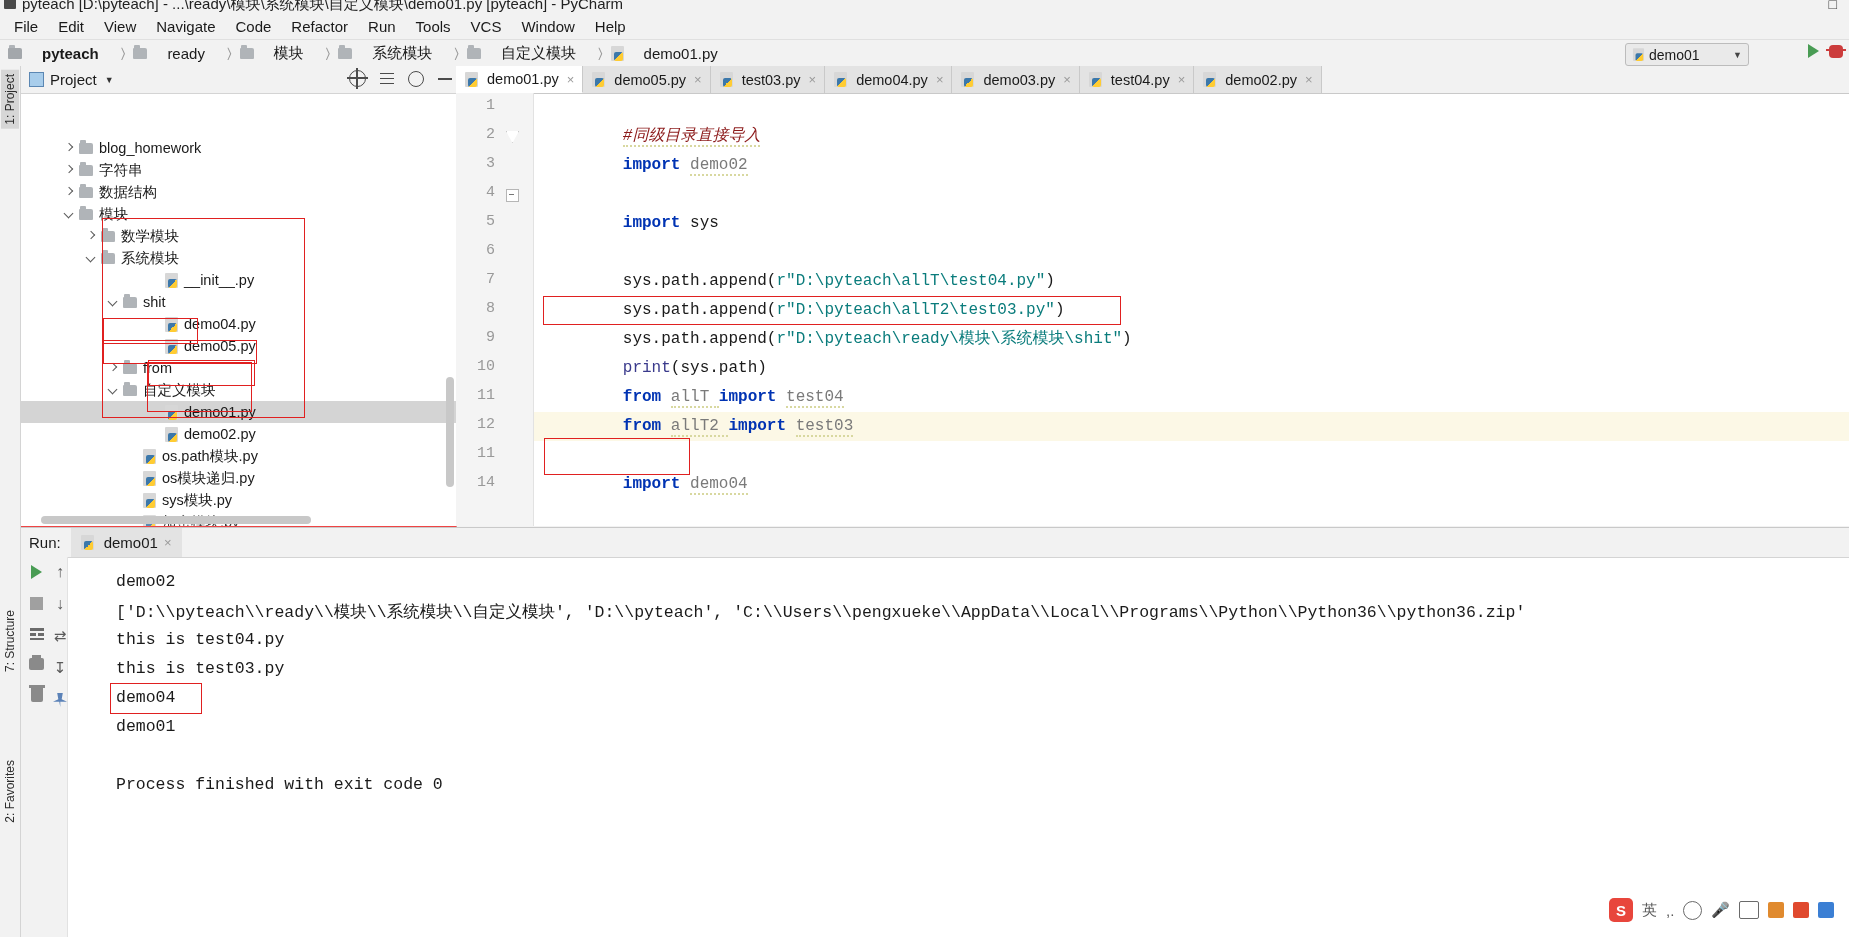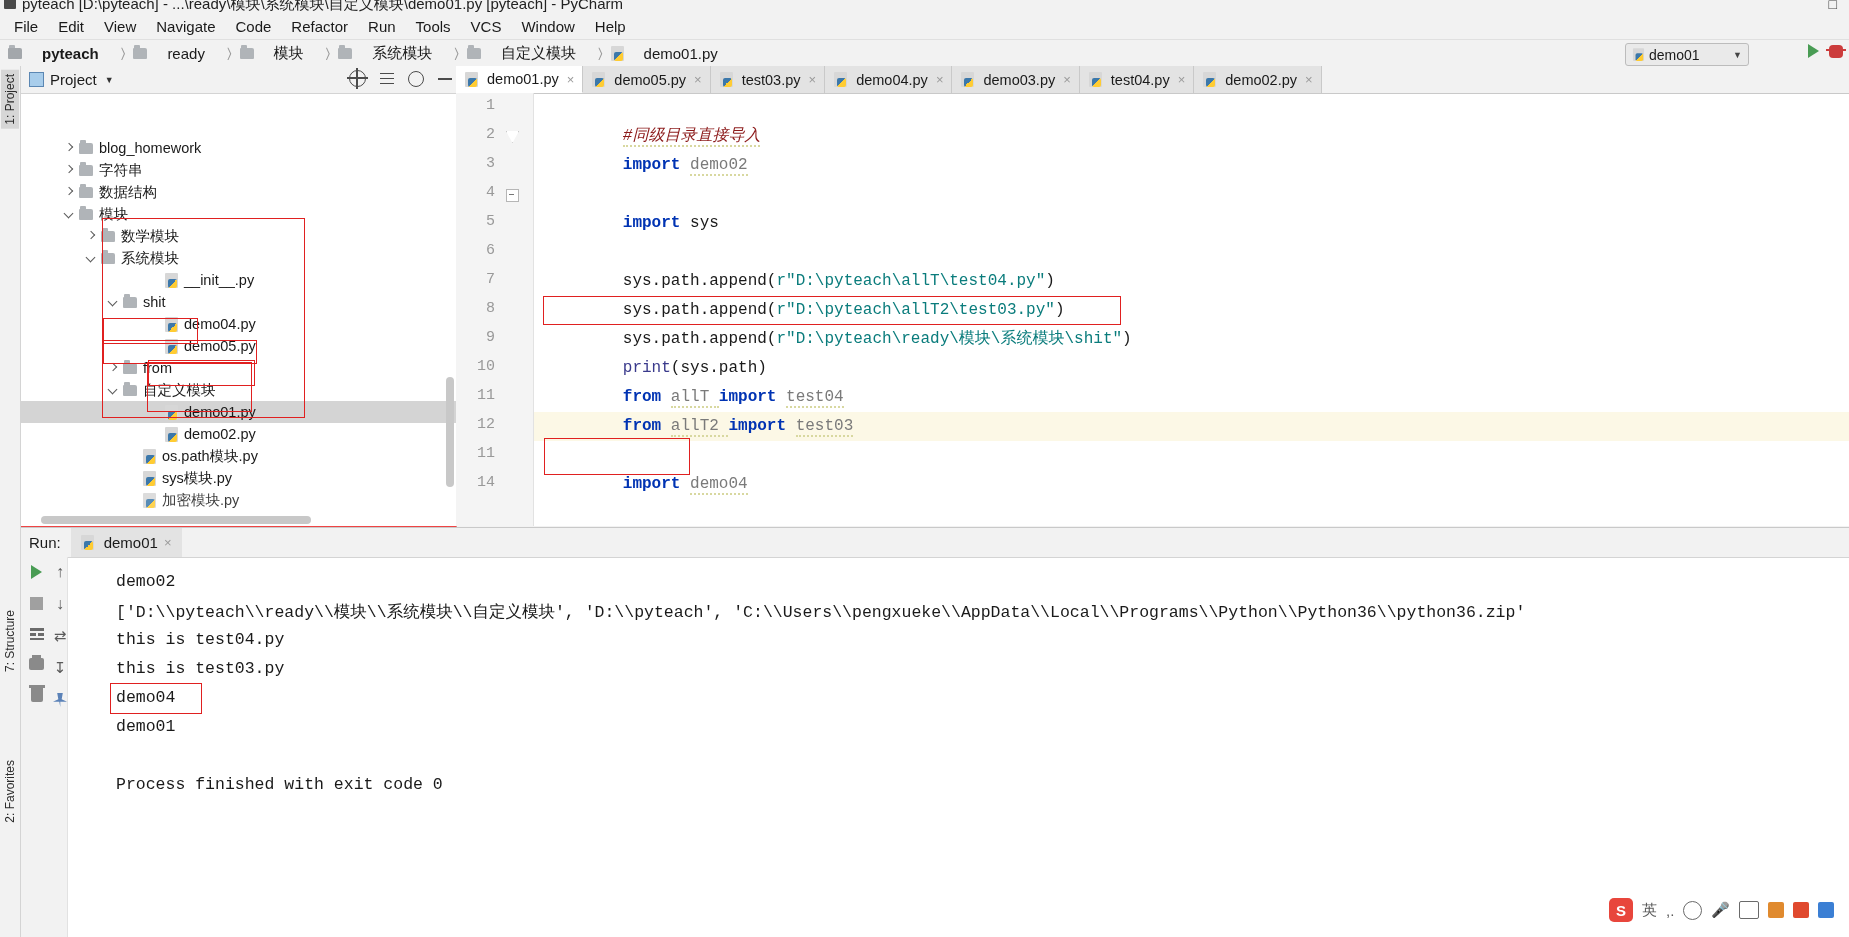--- a/index.html
+++ b/index.html
@@ -400,20 +400,24 @@
       <div class="trow" style="padding-left:144px">
         <span class="py-ico"></span>
         <span class="tname">demo02.py</span>
       </div>
       <div class="trow" style="padding-left:122px">
         <span class="py-ico"></span>
         <span class="tname">os.path模块.py</span>
       </div>
       <div class="trow" style="padding-left:122px">
         <span class="py-ico"></span>
+        <span class="tname">os模块递归.py</span>
+      </div>
+      <div class="trow" style="padding-left:122px">
+        <span class="py-ico"></span>
         <span class="tname">sys模块.py</span>
       </div>
       <div class="trow" style="padding-left:122px;opacity:.85">
         <span class="py-ico"></span>
         <span class="tname">加密模块.py</span>
       </div>
 
       <div class="pp-scroll"></div>
       <div class="pp-hscroll"></div>
     </div>

